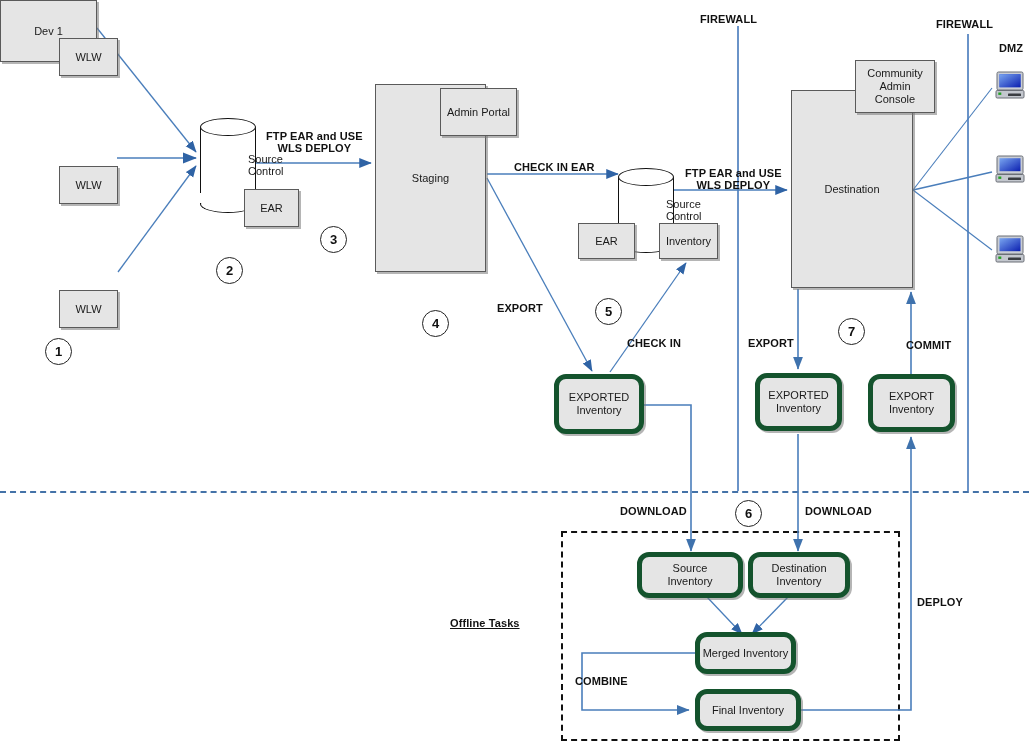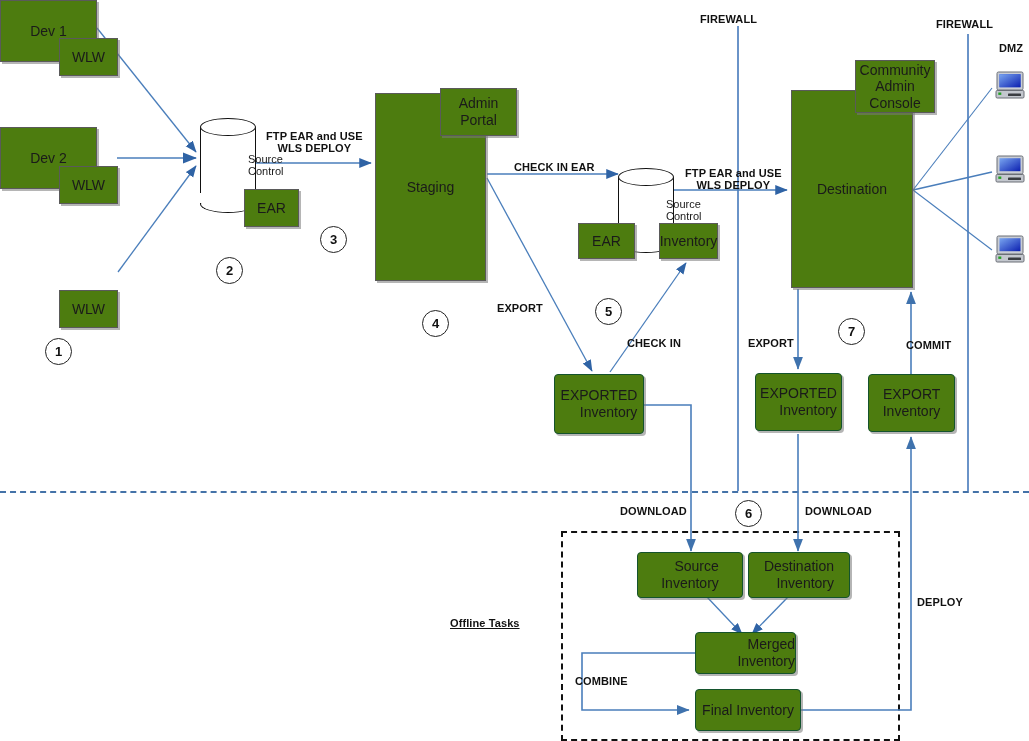--- a/index.html
+++ b/index.html
@@ -3,31 +3,31 @@
 <meta charset="utf-8">
 <style>
   html,body{margin:0;padding:0;background:#ffffff;}
   body{width:1029px;height:741px;font-family:"Liberation Sans",sans-serif;}
   #stage{position:relative;width:1029px;height:741px;overflow:hidden;background:#fff;}
 
   
   .node{
     position:absolute;
     box-sizing:border-box;
-    background:#4d7c0f;
+    background:#e5e5e5;
     border:1px solid #5a5a5a;
     box-shadow:2px 2px 0 0 rgba(120,120,120,.55);
     display:flex;align-items:center;justify-content:center;
     text-align:center;
     color:#1a1a1a;
-    font-size:14px;
+    font-size:11px;
     line-height:1.18;
     z-index:5;
   }
-  .node.rounded{border-radius:4px;border:1px solid #14532d;text-align:right;}
+  .node.rounded{border-radius:12px;border:5px solid #14532d;}
   .node span{display:block;}
 
   
   .cyl{position:absolute;z-index:5;}
   .cyl .body{
     position:absolute;left:0;top:9px;right:0;bottom:9px;
     background:#ffffff;border-left:1.4px solid #111;border-right:1.4px solid #111;
     box-sizing:border-box;
   }
   .cyl .top,.cyl .bot{
@@ -134,23 +134,20 @@
     </g>
   </svg>
 
   <div class="node" style="left:0px;top:0px;width:97px;height:62px;">
     <span>Dev 1</span>
   </div>
   <div class="node" style="left:59px;top:38px;width:59px;height:38px;">
     <span>WLW</span>
   </div>
 
-  <div class="node" style="left:0px;top:127px;width:97px;height:62px;">
-    <span>Dev 2</span>
-  </div>
   <div class="node" style="left:59px;top:166px;width:59px;height:38px;">
     <span>WLW</span>
   </div>
 
   <div class="node" style="left:59px;top:290px;width:59px;height:38px;">
     <span>WLW</span>
   </div>
 
   <div class="cyl" style="left:200px;top:118px;width:56px;height:95px;">
     <div class="body"></div>
@@ -158,21 +155,21 @@
     <div class="bot"></div>
     <div class="cyl-label">
       <span class="l1">Source</span>
       <span class="l2">Control</span>
     </div>
   </div>
   <div class="node" style="left:244px;top:189px;width:55px;height:38px;">
     <span>EAR</span>
   </div>
 
-  <div class="node" style="left:375px;top:93px;width:111px;height:188px;">
+  <div class="node" style="left:375px;top:84px;width:111px;height:188px;">
     <span>Staging</span>
   </div>
   <div class="node" style="left:440px;top:88px;width:77px;height:48px;">
     <span>Admin Portal</span>
   </div>
 
   <div class="cyl" style="left:618px;top:168px;width:56px;height:85px;">
     <div class="body"></div>
     <div class="top"></div>
     <div class="bot"></div>

